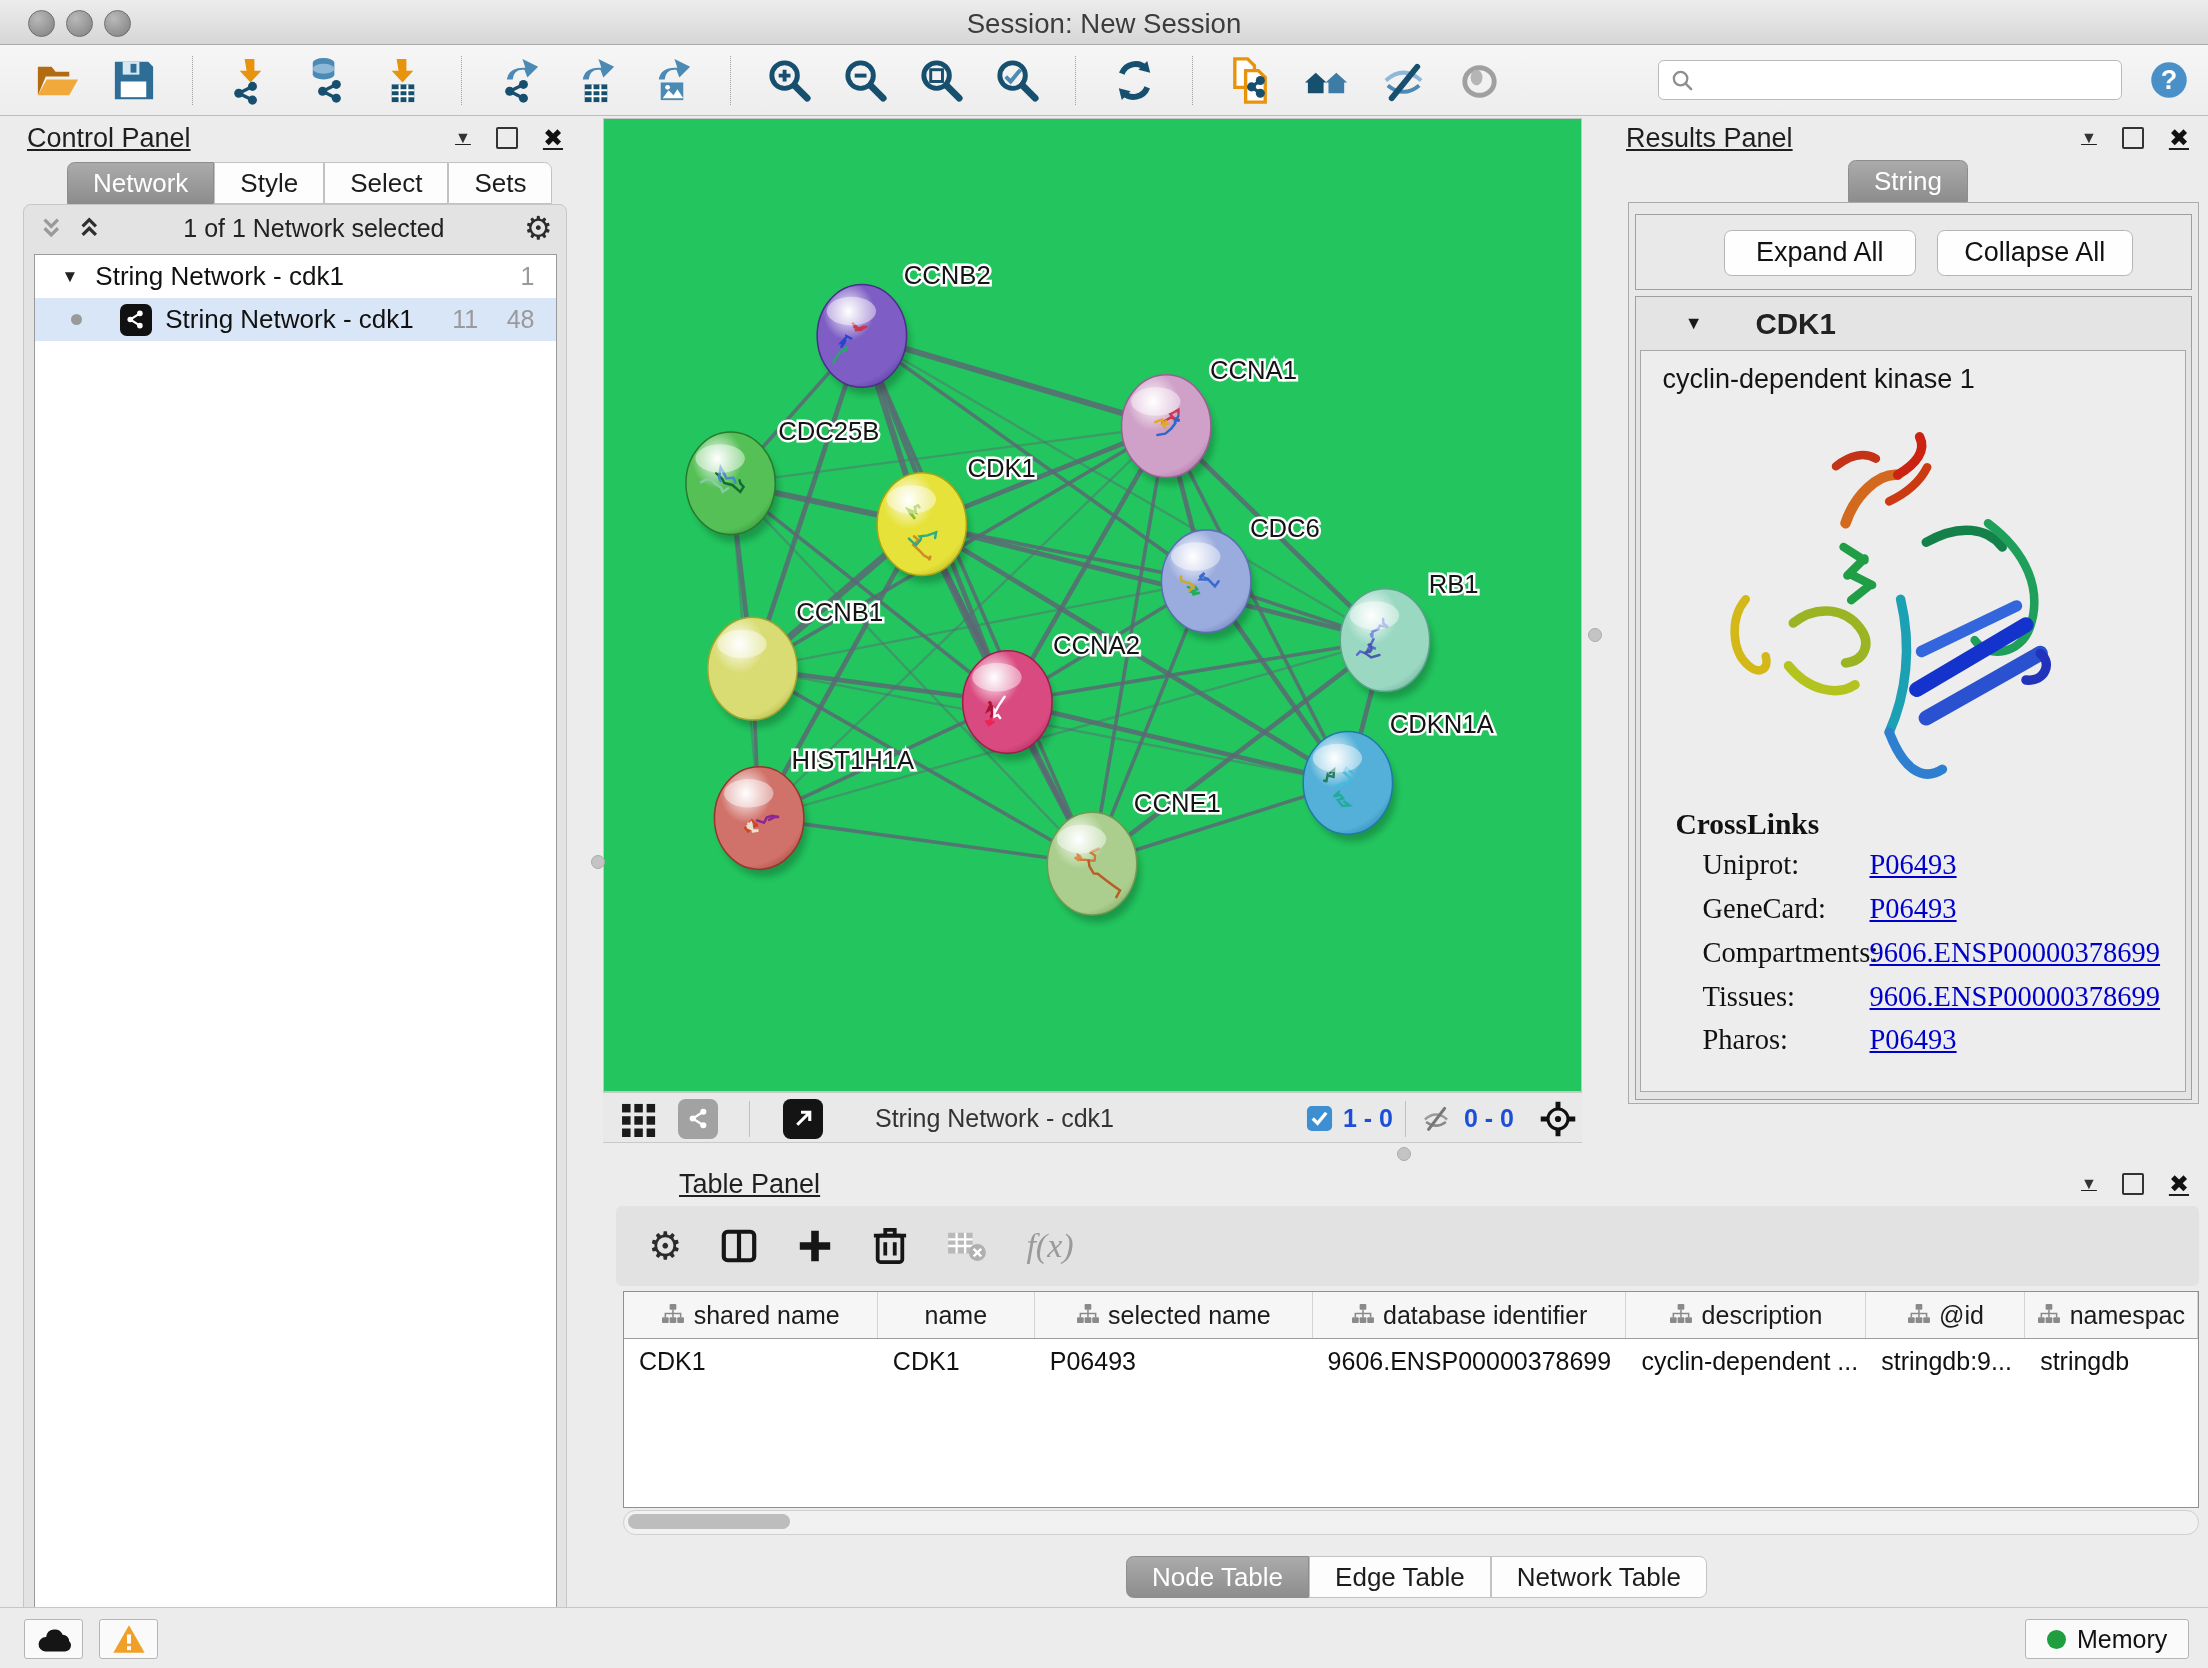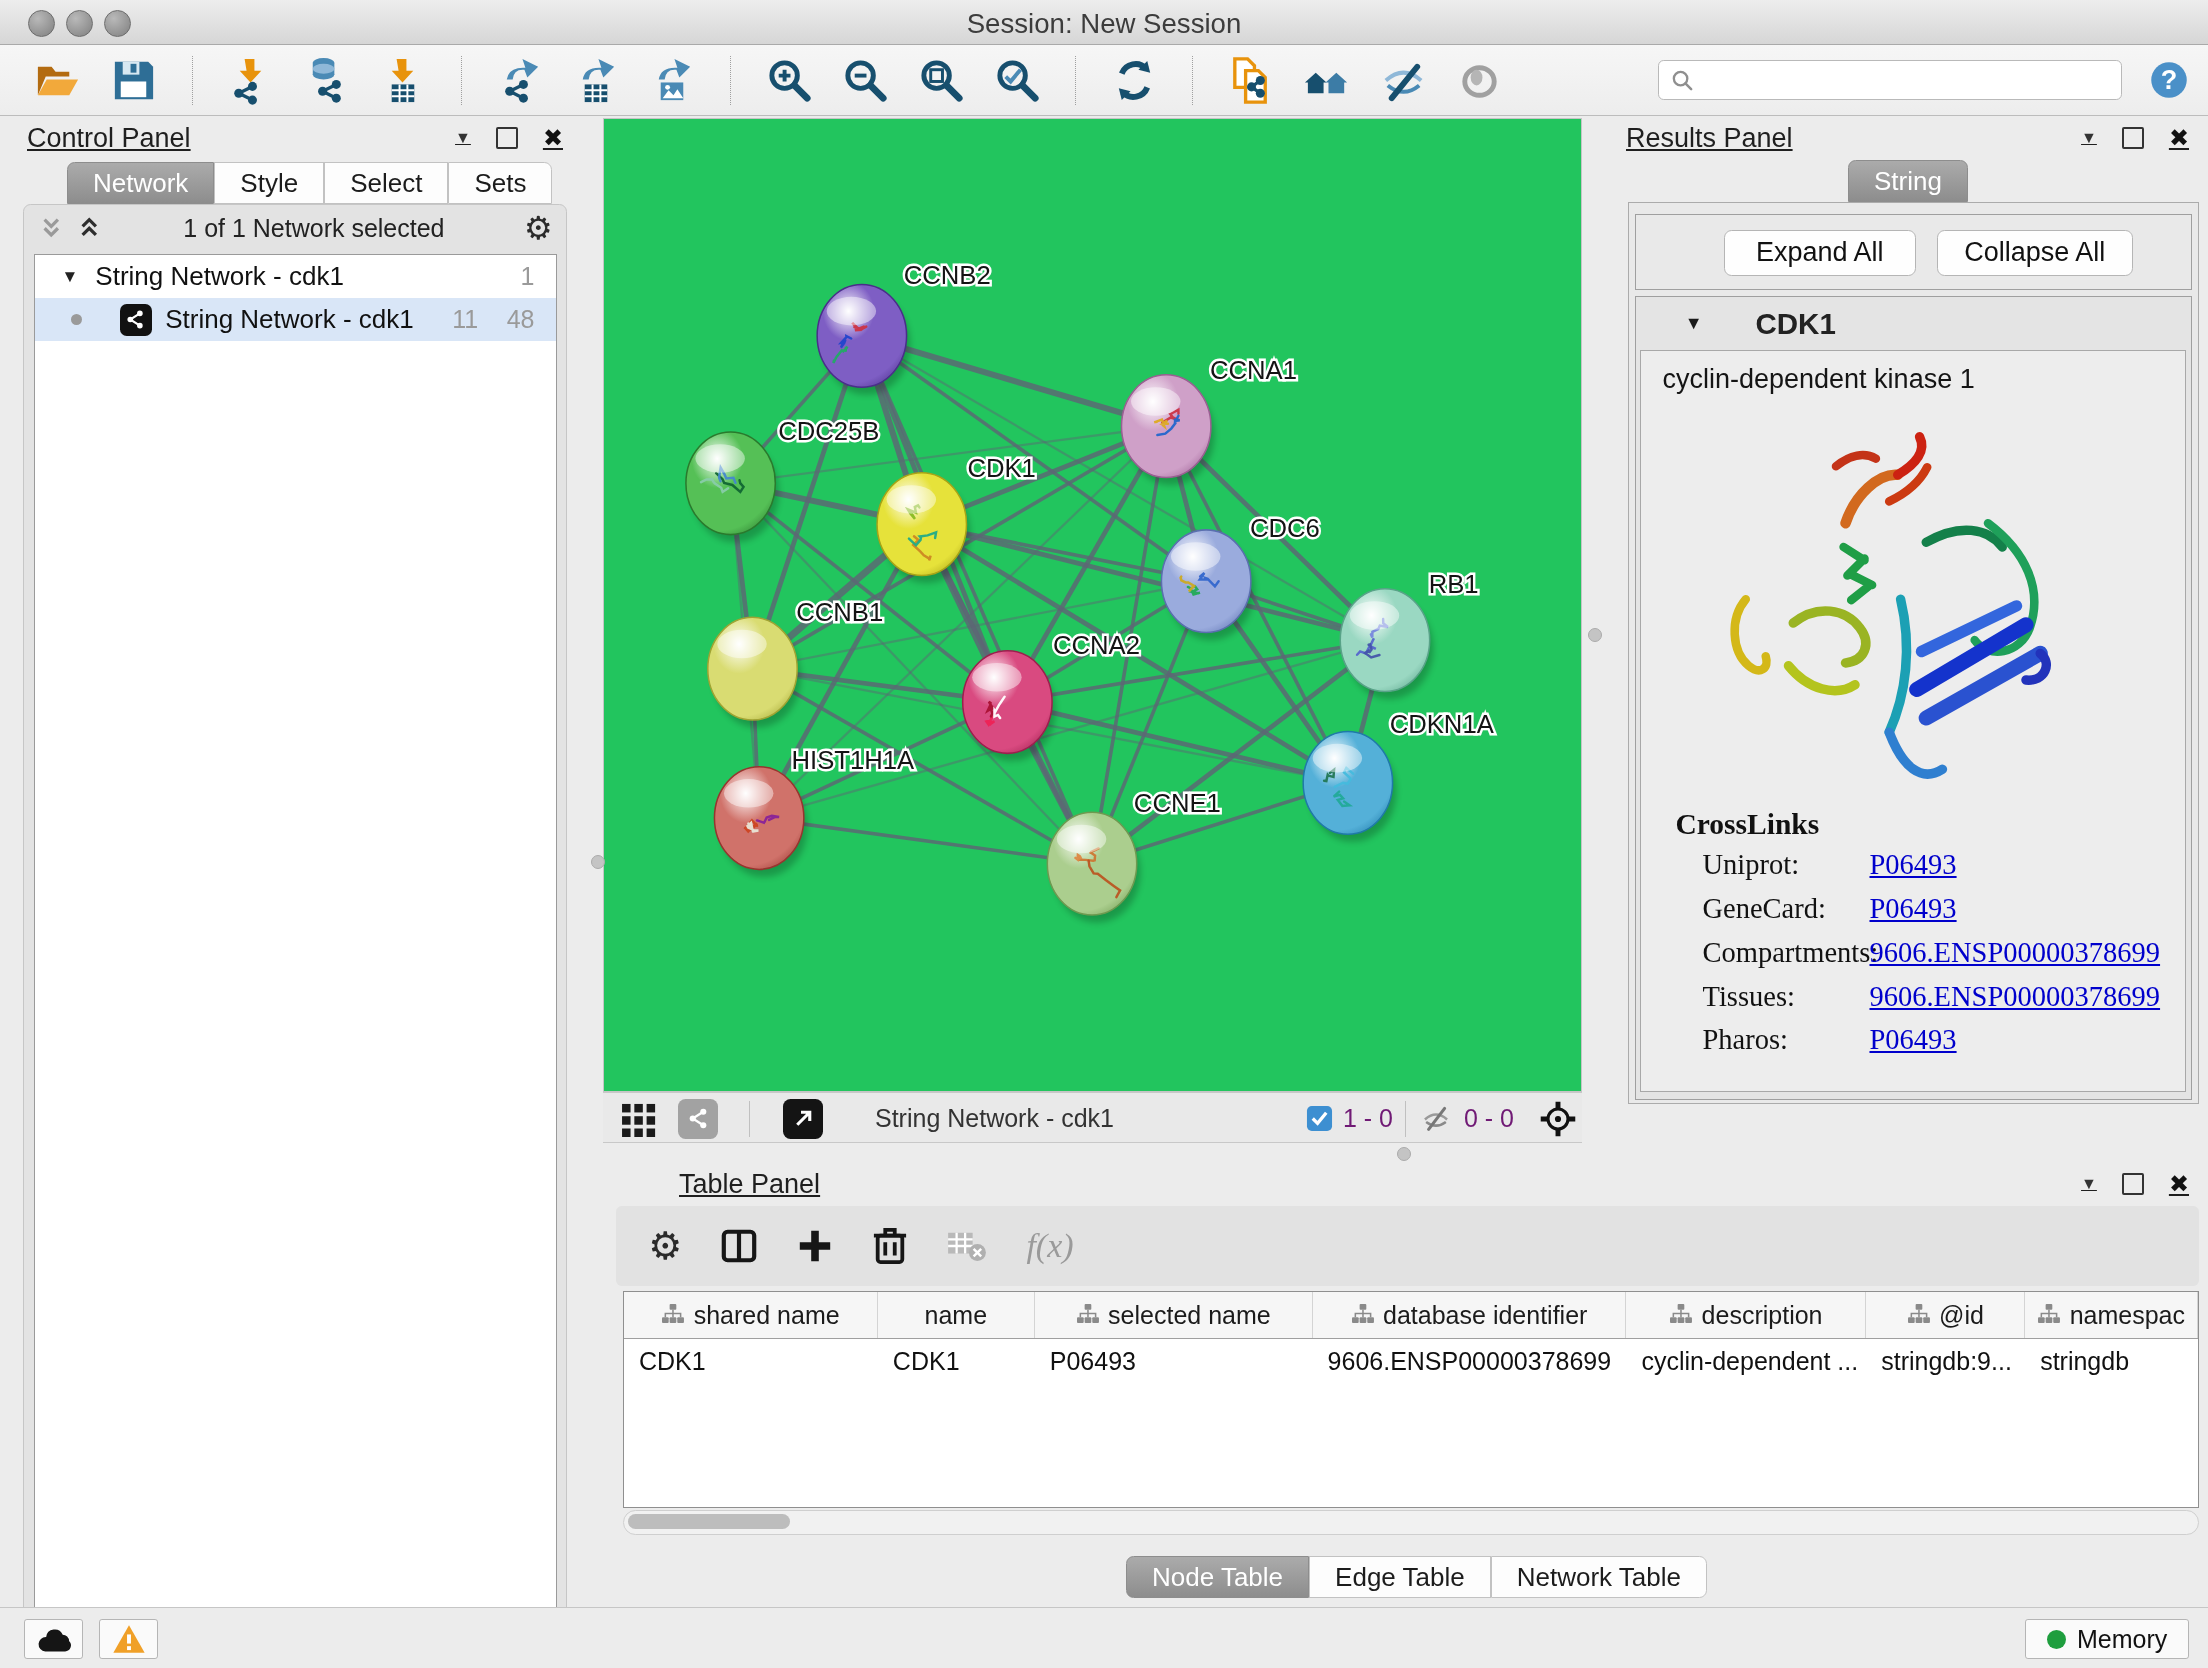--- a/index.html
+++ b/index.html
@@ -51,21 +51,21 @@
   .trow.sel{background:#d9e6f7;}
   .appicon{width:32px;height:32px;border-radius:6.7px;background:#111;display:flex;
     align-items:center;justify-content:center;}
   
   .netcanvas{left:603px;top:118px;width:979px;height:974px;background:#22c55e;
     border:1px solid #c5c5c5;box-sizing:border-box;}
   .netbar{left:603px;top:1092px;width:979px;height:51px;background:#e9e9e9;
     border-top:1px solid #c8c8c8;border-bottom:1px solid #c8c8c8;box-sizing:border-box;}
   .nbsep{position:absolute;top:7.6px;width:0;height:36px;border-left:1px solid #c0c0c0;}
   .nbtxt{position:absolute;top:11.4px;font-size:25px;color:#333;}
-  .nbnum{color:#701a75;}
+  .nbnum{color:#1d4ed8;font-weight:bold;}
   .splitdot{position:absolute;width:12.4px;height:12.4px;border-radius:50%;
     background:#c4c4c4;border:1px solid #ababab;}
   
   .rpanel{left:1607px;top:116px;width:601px;height:1046px;background:#ececec;}
   .rtab{position:absolute;border-radius:7.6px 7.6px 0 0;}
   .rbox{position:absolute;left:21px;top:86px;width:571px;height:902px;background:#e9e9e9;
     border:1px solid #ababab;box-sizing:border-box;}
   .rbtnbox{position:absolute;left:5.7px;top:11.4px;width:557px;height:76px;border:1px solid #9f9f9f;
     background:#e9e9e9;box-sizing:border-box;}
   .rbtn{position:absolute;top:14.3px;height:46px;background:#fefefe;border:1px solid #b5b5b5;

